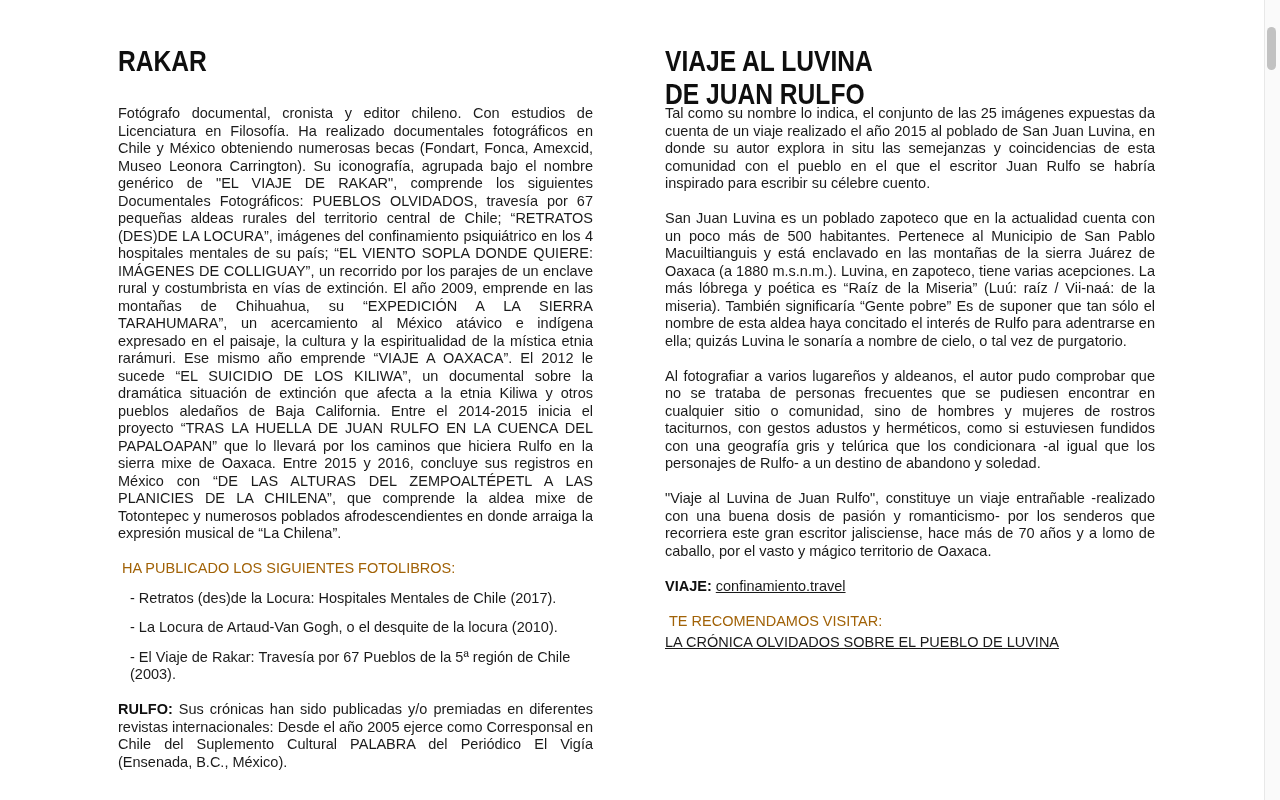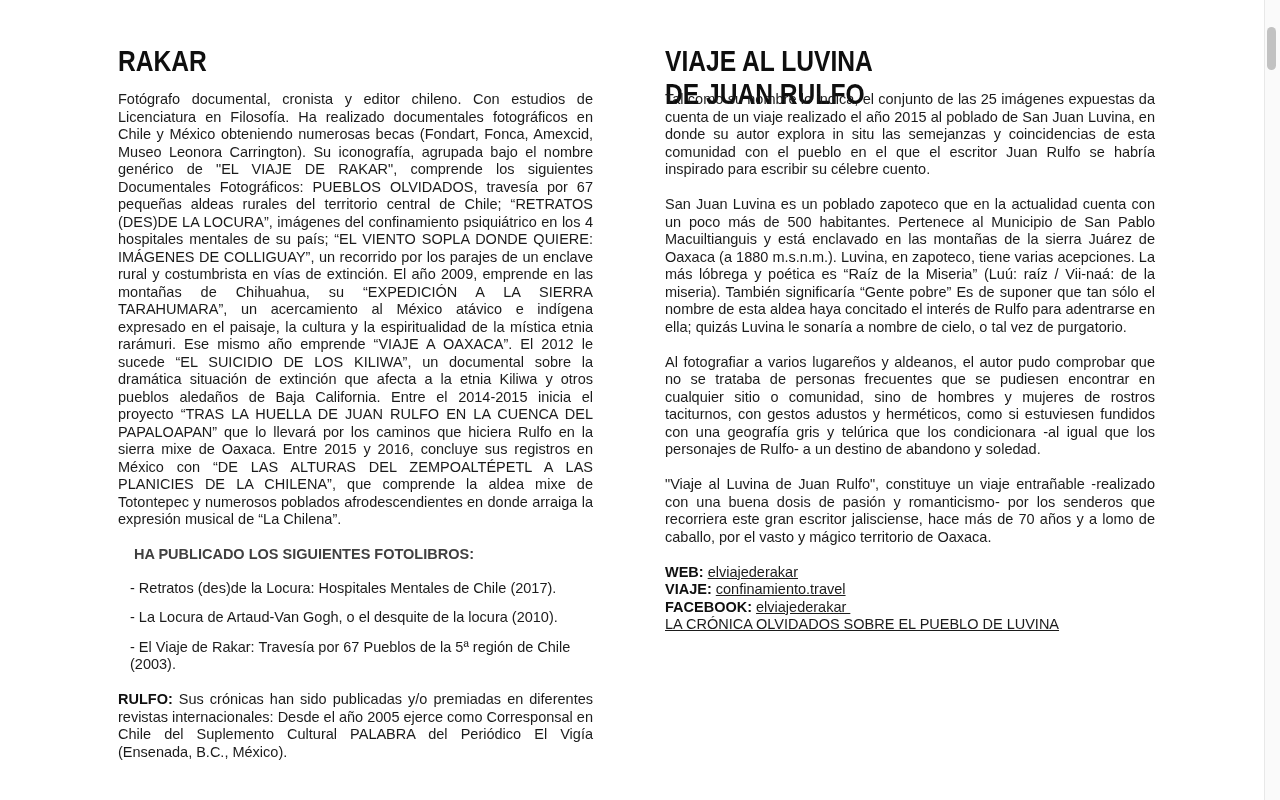--- a/index.html
+++ b/index.html
@@ -21,34 +21,34 @@
     color: #0f0f0f;
     letter-spacing: 0;
     transform: scaleX(0.82);
     transform-origin: 0 0;
     white-space: nowrap;
   }
   #left-title  { left: 118px; }
   #right-title { left: 665px; }
   .col-body {
     position: absolute;
-    top: 91px;
+    top: 105px;
     font-size: 14.5px;
     line-height: 17.5px;
   }
   #left-body  { left: 118px; width: 475px; }
   #right-body { left: 665px; width: 490px; }
   .para {
     margin: 0 0 17.5px 0;
     text-align: justify;
   }
   .bold-line {
-    margin: 16px;
-    font-weight: 700;
-    color: #404040;
+    margin: 4px;
+    font-weight: 400;
+    color: #a16207;
   }
   .list-line { margin: 12px; }
   .list-block { margin-bottom: 17.5px; }
   strong.inline-label { font-weight: 700; color: #0f0f0f; }
   .link-row { margin: 0; }
   .link {
     color: #1b1b1b;
     text-decoration: underline;
     cursor: pointer;
   }
@@ -93,23 +93,22 @@
   <div>DE JUAN RULFO</div>
 </h1>
 
 <div id="right-body" class="col-body">
   <p class="para">Tal como su nombre lo indica, el conjunto de las 25 imágenes expuestas da cuenta de un viaje realizado el año 2015 al poblado de San Juan Luvina, en donde su autor explora in situ las semejanzas y coincidencias de esta comunidad con el pueblo en el que el escritor Juan Rulfo se habría inspirado para escribir su célebre cuento.</p>
   <p class="para">San Juan Luvina es un poblado zapoteco que en la actualidad cuenta con un poco más de 500 habitantes. Pertenece al Municipio de San Pablo Macuiltianguis y está enclavado en las montañas de la sierra Juárez de Oaxaca (a 1880 m.s.n.m.). Luvina, en zapoteco, tiene varias acepciones. La más lóbrega y poética es “Raíz de la Miseria” (Luú: raíz / Vii-naá: de la miseria). También significaría “Gente pobre” Es de suponer que tan sólo el nombre de esta aldea haya concitado el interés de Rulfo para adentrarse en ella; quizás Luvina le sonaría a nombre de cielo, o tal vez de purgatorio.</p>
   <p class="para">Al fotografiar a varios lugareños y aldeanos, el autor pudo comprobar que no se trataba de personas frecuentes que se pudiesen encontrar en cualquier sitio o comunidad, sino de hombres y mujeres de rostros taciturnos, con gestos adustos y herméticos, como si estuviesen fundidos con una geografía gris y telúrica que los condicionara -al igual que los personajes de Rulfo- a un destino de abandono y soledad.</p>
   <p class="para">"Viaje al Luvina de Juan Rulfo", constituye un viaje entrañable -realizado con una buena dosis de pasión y romanticismo- por los senderos que recorriera este gran escritor jalisciense, hace más de 70 años y a lomo de caballo, por el vasto y mágico territorio de Oaxaca.</p>
 
   <div>
-    <p class="link-row"><strong class="inline-label">WEB:</strong> <a class="link">elviajederakar</a></p>
     <p class="link-row"><strong class="inline-label">VIAJE:</strong> <a class="link">confinamiento.travel</a></p>
-    <p class="link-row"><strong class="inline-label">FACEBOOK:</strong> <a class="link">elviajederakar&nbsp;</a></p>
   </div>
 
+  <p class="bold-line recommend-heading">TE RECOMENDAMOS VISITAR:</p>
   <a class="link block-link">LA CRÓNICA OLVIDADOS SOBRE EL PUEBLO DE LUVINA</a>
 </div>
 
 <div id="scrollbar-track" style="background: rgb(250, 250, 250);">
   <div id="scrollbar-thumb" style="background: rgb(194, 194, 194);"></div>
 </div>
 
 </body></html>

